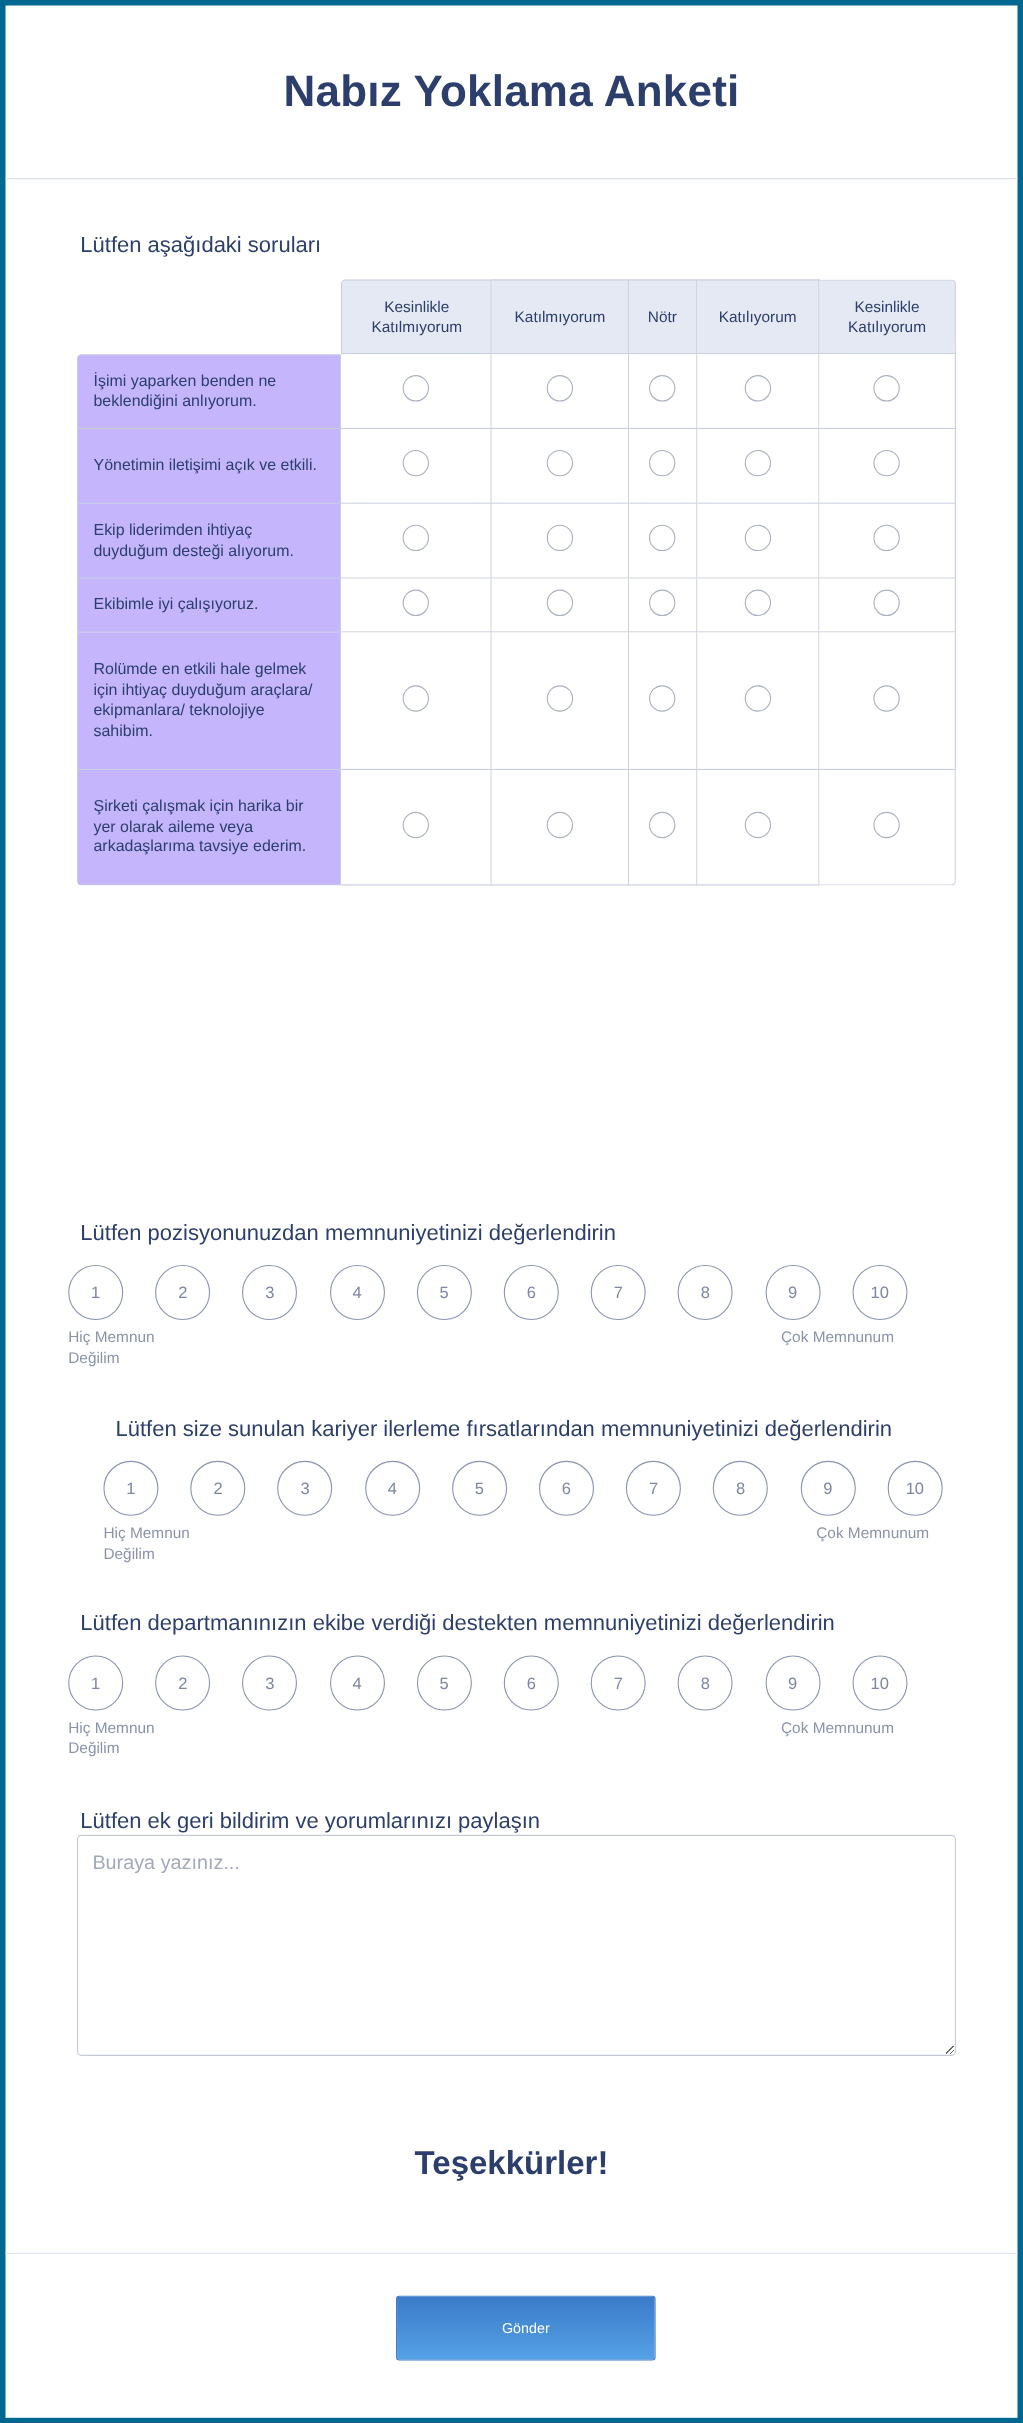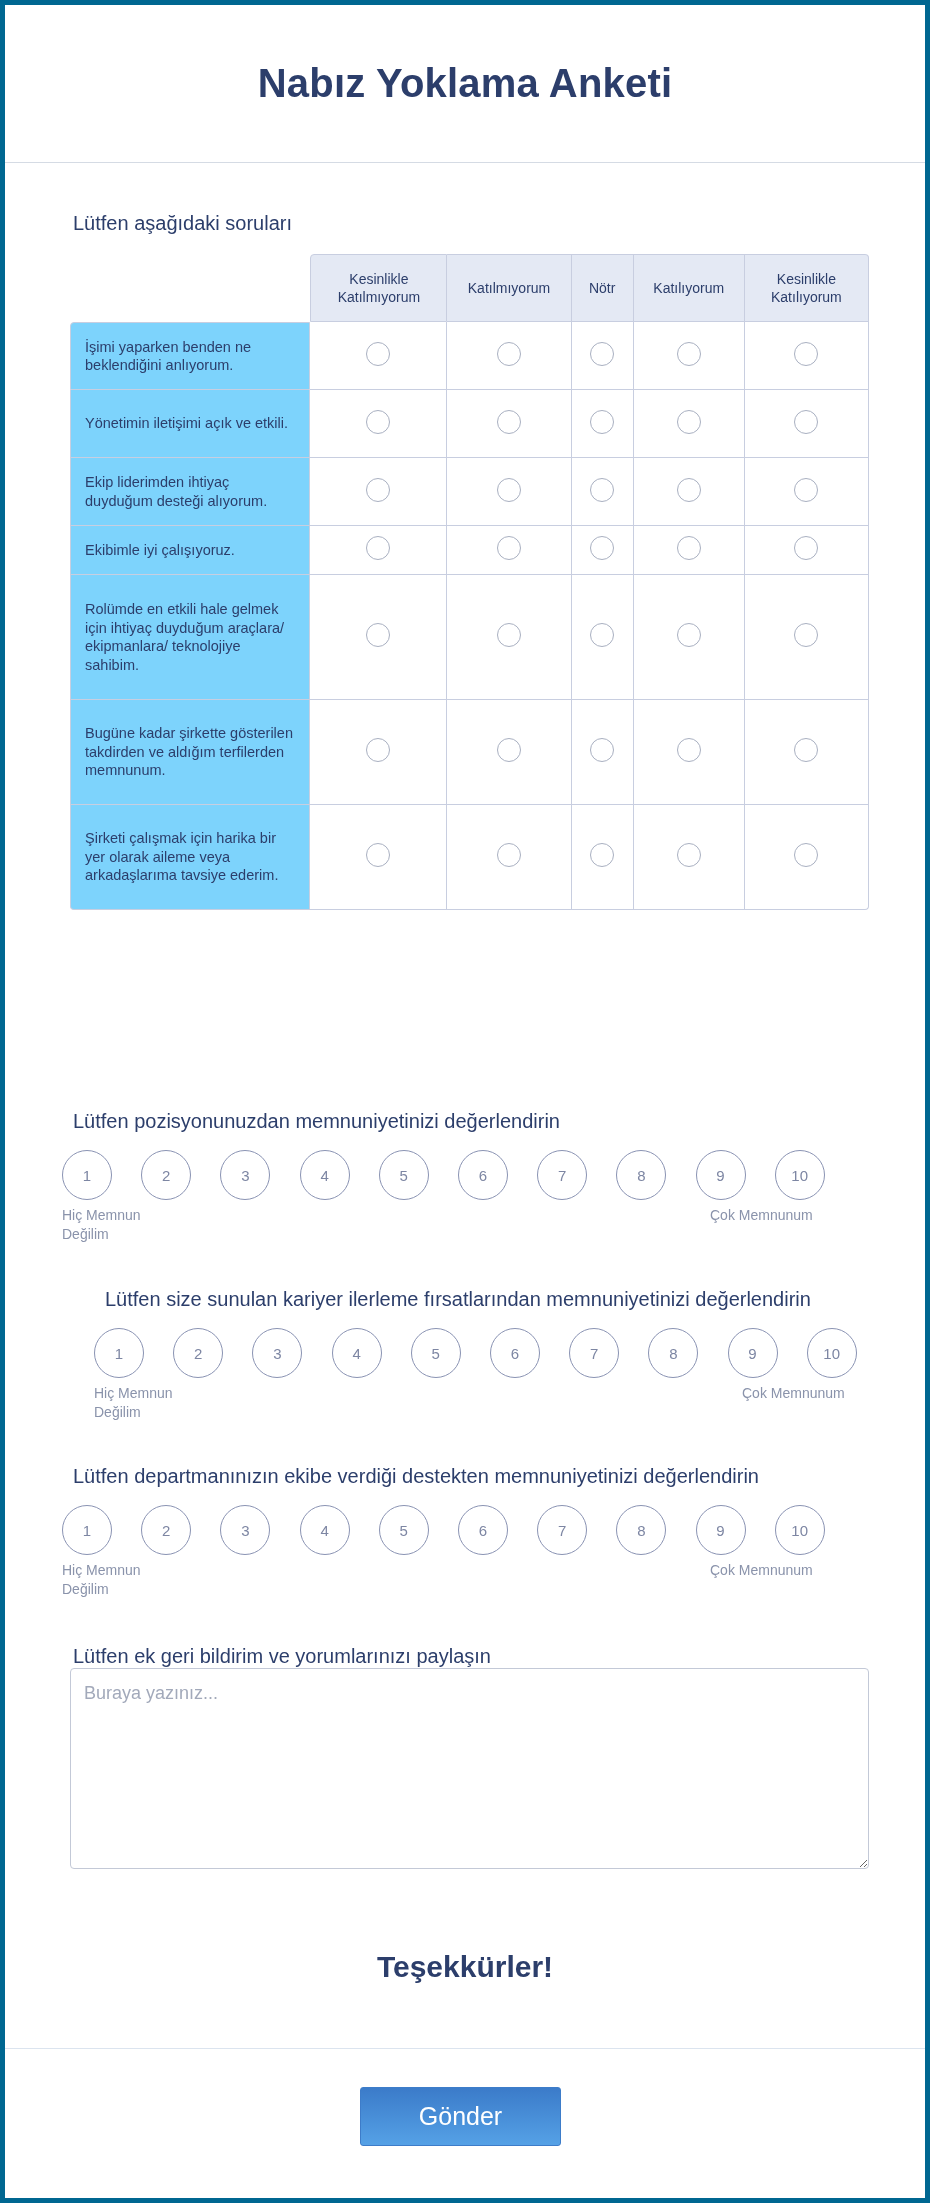--- a/index.html
+++ b/index.html
@@ -28,21 +28,21 @@
   .matrix th, .matrix td { border-right: 1px solid #c8cee0; border-bottom: 1px solid #c8cee0; }
   .matrix th.empty { border: none; background: transparent; width: 240px; }
   .matrix thead th.col {
     background: #e4e9f4; font-weight: normal; font-size: 14px; color: #2c3e6b;
     height: 68px; text-align: center; padding: 4px 6px; line-height: 18px;
     border-top: 1px solid #c8cee0;
   }
   .matrix thead th.col.first { border-left: 1px solid #c8cee0; border-top-left-radius: 4px; }
   .matrix thead th.col.last { border-top-right-radius: 4px; }
   .matrix td.rowlabel {
-    background: #7dd3fc; font-size: 14.5px; color: #2c3e6b; line-height: 18.5px;
+    background: #c4b5fd; font-size: 14.5px; color: #2c3e6b; line-height: 18.5px;
     padding: 0 12px 0 14px; border-left: 1px solid #c8cee0; text-align: left; vertical-align: middle;
   }
   .matrix tbody tr:first-child td.rowlabel { border-top: 1px solid #c8cee0; border-top-left-radius: 4px; }
   .matrix tbody tr:last-child td.rowlabel { border-bottom-left-radius: 4px; }
   .matrix tbody tr:last-child td:last-child { border-bottom-right-radius: 4px; }
   .matrix td.cell { text-align: center; vertical-align: middle; background: #fff; }
   .radio {
     display: inline-block; width: 24px; height: 24px; border-radius: 50%;
     border: 1px solid #a9b0c1; background: #fff; cursor: pointer;
   }
@@ -66,24 +66,24 @@
   .feedback textarea {
     display: block; margin-left: 65px; width: 799px; height: 201px;
     border: 1px solid #c3c9d7; border-radius: 4px; padding: 14px 13px;
     font-family: "Liberation Sans", "DejaVu Sans", sans-serif; font-size: 18px; color: #2c3e6b; resize: vertical;
   }
   .feedback textarea::placeholder { color: #a2a9ba; }
 
   .thanks { position: absolute; top: 1950px; left: 5px; width: 920px; text-align: center; font-size: 30px; font-weight: bold; color: #2c3e6b; }
   .footer-line { position: absolute; top: 2048px; left: 5px; width: 920px; border-top: 1px solid #dbe4ef; }
   .submit {
-    position: absolute; left: 360px; top: 2087px; width: 201px; height: 59px;
+    position: absolute; left: 360px; top: 2087px; width: 236px; height: 59px;
     border: 1px solid #3d7cc9; border-radius: 3px;
     background: linear-gradient(#3b7bc9, #55a1e6);
-    color: #ffffff; font-size: 25px; cursor: pointer;
+    color: #ffffff; font-size: 13px; cursor: pointer;
     font-family: "Liberation Sans", "DejaVu Sans", sans-serif;
   }
 </style>
 </head>
 <body>
 
 <div class="frame">
   <div class="header">
     <h1>Nabız Yoklama Anketi</h1>
   </div>
@@ -137,28 +137,20 @@
       </tr>
       <tr style="height: 125px;">
         <td class="rowlabel">Rolümde en etkili hale gelmek için ihtiyaç duyduğum araçlara/ ekipmanlara/ teknolojiye sahibim.</td>
         <td class="cell"><span class="radio"></span></td>
         <td class="cell"><span class="radio"></span></td>
         <td class="cell"><span class="radio"></span></td>
         <td class="cell"><span class="radio"></span></td>
         <td class="cell"><span class="radio"></span></td>
       </tr>
       <tr style="height: 105px;">
-        <td class="rowlabel">Bugüne kadar şirkette gösterilen takdirden ve aldığım terfilerden memnunum.</td>
-        <td class="cell"><span class="radio"></span></td>
-        <td class="cell"><span class="radio"></span></td>
-        <td class="cell"><span class="radio"></span></td>
-        <td class="cell"><span class="radio"></span></td>
-        <td class="cell"><span class="radio"></span></td>
-      </tr>
-      <tr style="height: 105px;">
         <td class="rowlabel">Şirketi çalışmak için harika bir yer olarak aileme veya arkadaşlarıma tavsiye ederim.</td>
         <td class="cell"><span class="radio"></span></td>
         <td class="cell"><span class="radio"></span></td>
         <td class="cell"><span class="radio"></span></td>
         <td class="cell"><span class="radio"></span></td>
         <td class="cell"><span class="radio"></span></td>
       </tr>
     </tbody>
 </table>
 

